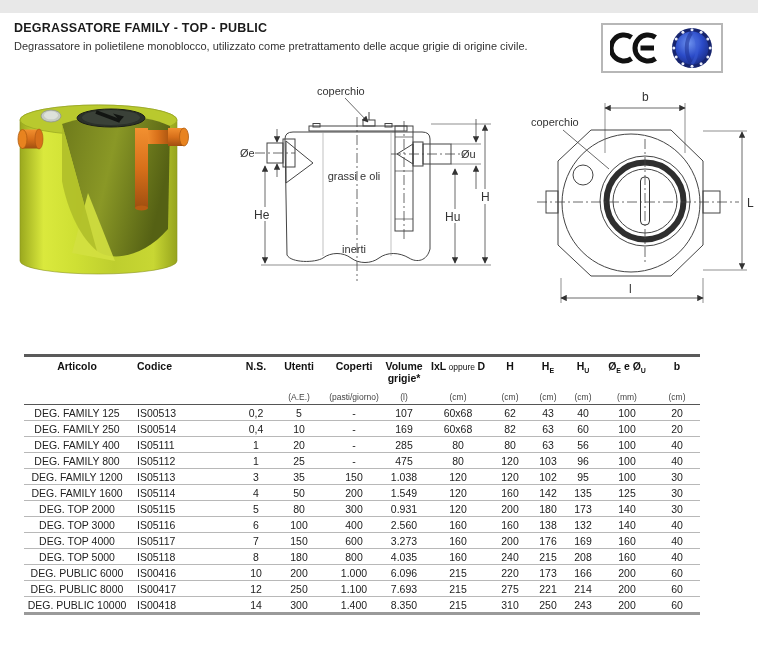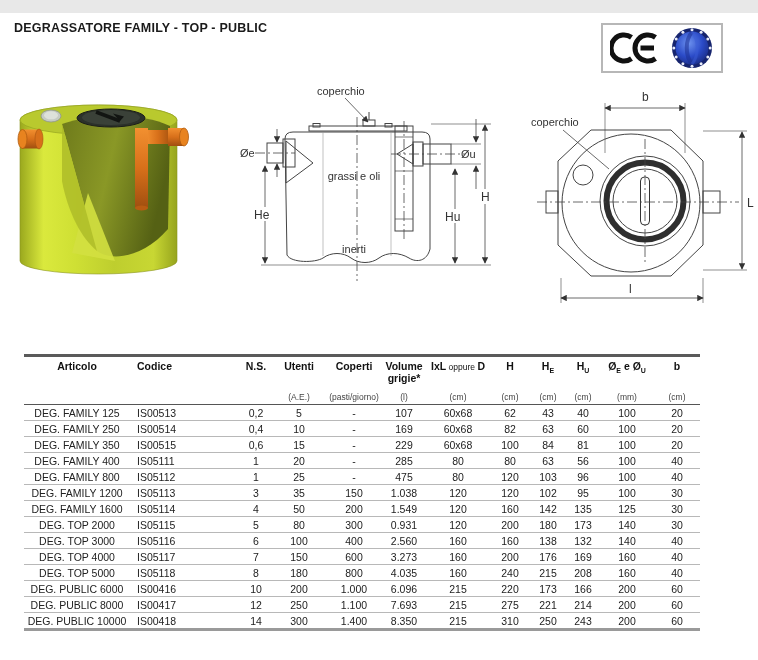--- a/index.html
+++ b/index.html
@@ -54,20 +54,21 @@
   svg text{font-family:"Liberation Sans",sans-serif;fill:#333;}
   .dlab{font-size:11px;}
   .dlab-big{font-size:12px;}
 </style>
 </head>
 <body>
 
 <div class="page">
 
   <div class="title">DEGRASSATORE FAMILY - TOP - PUBLIC</div>
+  <div class="description">Degrassatore in polietilene monoblocco, utilizzato come pretrattamento delle acque grigie di origine civile.</div>
 
   <div class="ce-box">
     <svg width="52" height="34" viewBox="0 0 52 34" aria-label="CE">
       <path d="M21.5,6.4 A13,13 0 1 0 21.5,27.6" fill="none" stroke="#111" stroke-width="5"></path>
       <path d="M45.5,6.4 A13,13 0 1 0 45.5,27.6" fill="none" stroke="#111" stroke-width="5"></path>
       <path d="M30.5,17 H44" fill="none" stroke="#111" stroke-width="5"></path>
     </svg>
     <svg width="44" height="44" viewBox="0 0 44 44">
       <defs>
         <radialGradient id="euGrad" cx="40%" cy="35%" r="75%">
@@ -385,34 +386,20 @@
           <td class="ac">-</td>
           <td class="ac">169</td>
           <td class="ac">60x68</td>
           <td class="ac">82</td>
           <td class="ac">63</td>
           <td class="ac">60</td>
           <td class="ac">100</td>
           <td class="ac">20</td>
         </tr>
         <tr>
-          <td class="ac">DEG. FAMILY 350</td>
-          <td class="al">IS00515</td>
-          <td class="ac">0,6</td>
-          <td class="ac">15</td>
-          <td class="ac">-</td>
-          <td class="ac">229</td>
-          <td class="ac">60x68</td>
-          <td class="ac">100</td>
-          <td class="ac">84</td>
-          <td class="ac">81</td>
-          <td class="ac">100</td>
-          <td class="ac">20</td>
-        </tr>
-        <tr>
           <td class="ac">DEG. FAMILY 400</td>
           <td class="al">IS05111</td>
           <td class="ac">1</td>
           <td class="ac">20</td>
           <td class="ac">-</td>
           <td class="ac">285</td>
           <td class="ac">80</td>
           <td class="ac">80</td>
           <td class="ac">63</td>
           <td class="ac">56</td>

